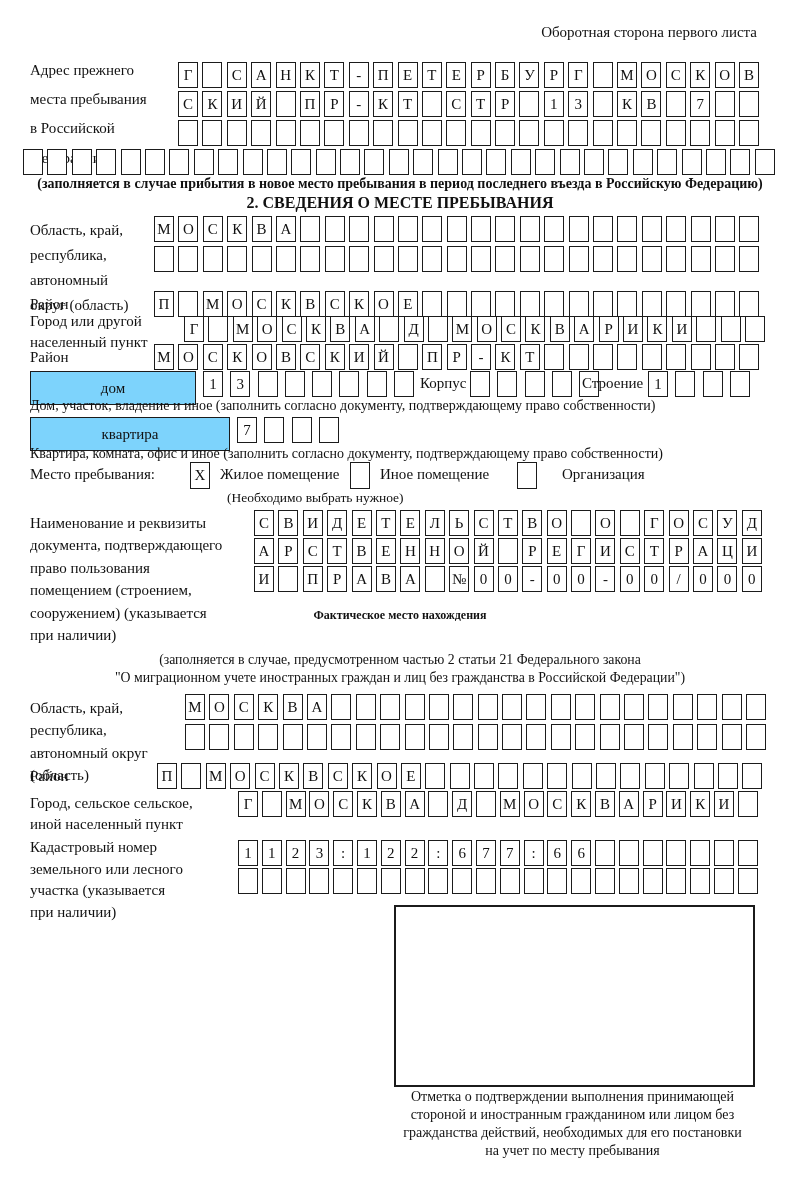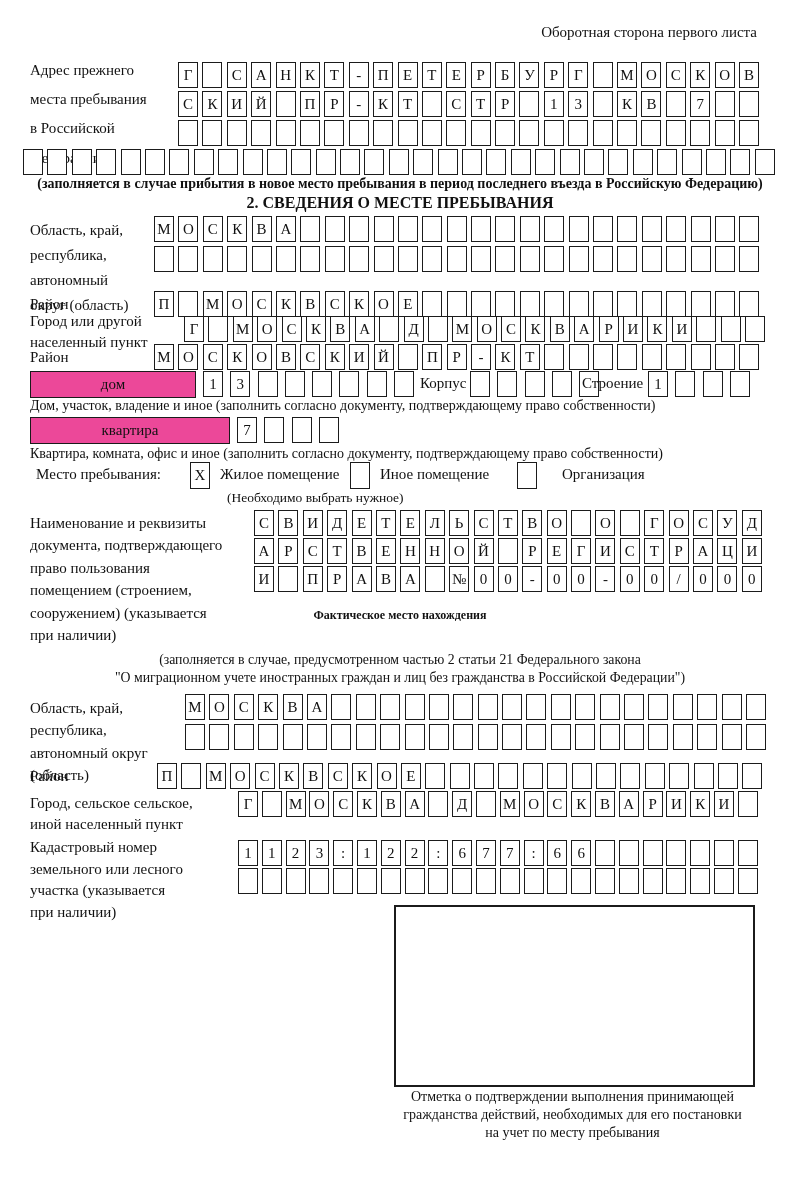--- a/index.html
+++ b/index.html
@@ -5,22 +5,22 @@
   html,body{margin:0;padding:0;background:#fff;}
   .page{position:relative;width:800px;height:1180px;background:#ffffff;overflow:hidden;
         font-family:"Liberation Serif","DejaVu Serif",serif;color:#111;}
   .abs{position:absolute;}
   .cellrow{position:absolute;display:flex;gap:4.4px;}
   .cellrow.p27{gap:7.3px;}
   .cellrow.p23{gap:3.8px;}
   .cell{box-sizing:border-box;flex:none;width:20px;height:26px;border:1.6px solid #1b1b1b;
         display:flex;align-items:center;justify-content:center;
         font-size:15px;line-height:1;background:#fff;}
-  .labelbox{position:absolute;box-sizing:border-box;border:1.7px solid #1b1b1b;height:27px;
-        display:flex;align-items:center;justify-content:center;font-size:15px;background:#ec4899;}
+  .labelbox{position:absolute;box-sizing:border-box;border:1.7px solid #1b1b1b;height:34px;
+        display:flex;align-items:center;justify-content:center;font-size:15px;background:#7dd3fc;}
   .lbl{position:absolute;font-size:15px;line-height:1.25;white-space:nowrap;}
   .note{position:absolute;font-size:14px;white-space:nowrap;}
   .note.center{left:0;width:800px;text-align:center;}
   .h-bold{position:absolute;left:0;width:800px;text-align:center;font-weight:bold;font-size:16px;}
   .tline{white-space:nowrap;}
   .stampbox{position:absolute;border:2px solid #1b1b1b;background:#fff;}
   .caption{position:absolute;text-align:center;font-size:14px;line-height:18px;}
   .inline-lbl{position:absolute;font-size:15px;white-space:nowrap;}
 </style>
 </head>
@@ -331,21 +331,21 @@
 
   <div class="labelbox" style="left:30px;top:417px;width:200px;">квартира</div>
   <div class="cellrow p27" style="left:237px;top:417px;">
       <span class="cell">7</span>
       <span class="cell"></span>
       <span class="cell"></span>
       <span class="cell"></span>
     </div>
   <div class="note" style="left:30px;top:446px;">Квартира, комната, офис и иное (заполнить согласно документу, подтверждающему право собственности)</div>
 
-  <div class="inline-lbl" style="left:36px;top:466px;">Место пребывания:</div>
+  <div class="inline-lbl" style="left:30px;top:466px;">Место пребывания:</div>
   <div class="cellrow" style="left:190px;top:462px;">
     <span class="cell" style="height:27px;">X</span>
   </div>
   <div class="inline-lbl" style="left:220px;top:466px;">Жилое помещение</div>
   <div class="cellrow" style="left:350px;top:462px;">
     <span class="cell" style="height:27px;"></span>
   </div>
   <div class="inline-lbl" style="left:380px;top:466px;">Иное помещение</div>
   <div class="cellrow" style="left:517px;top:462px;">
     <span class="cell" style="height:27px;"></span>
@@ -605,17 +605,18 @@
       <span class="cell"></span>
       <span class="cell"></span>
       <span class="cell"></span>
       <span class="cell"></span>
       <span class="cell"></span>
     </div>
 
   <div class="stampbox" style="left:394px;top:905px;width:357px;height:178px;"></div>
   <div class="caption" style="left:390px;top:1088px;width:365px;">
       <div class="tline">Отметка о подтверждении выполнения принимающей</div>
+      <div class="tline">стороной и иностранным гражданином или лицом без</div>
       <div class="tline">гражданства действий, необходимых для его постановки</div>
       <div class="tline">на учет по месту пребывания</div>
     </div>
 
 </div>
 
 </body></html>

